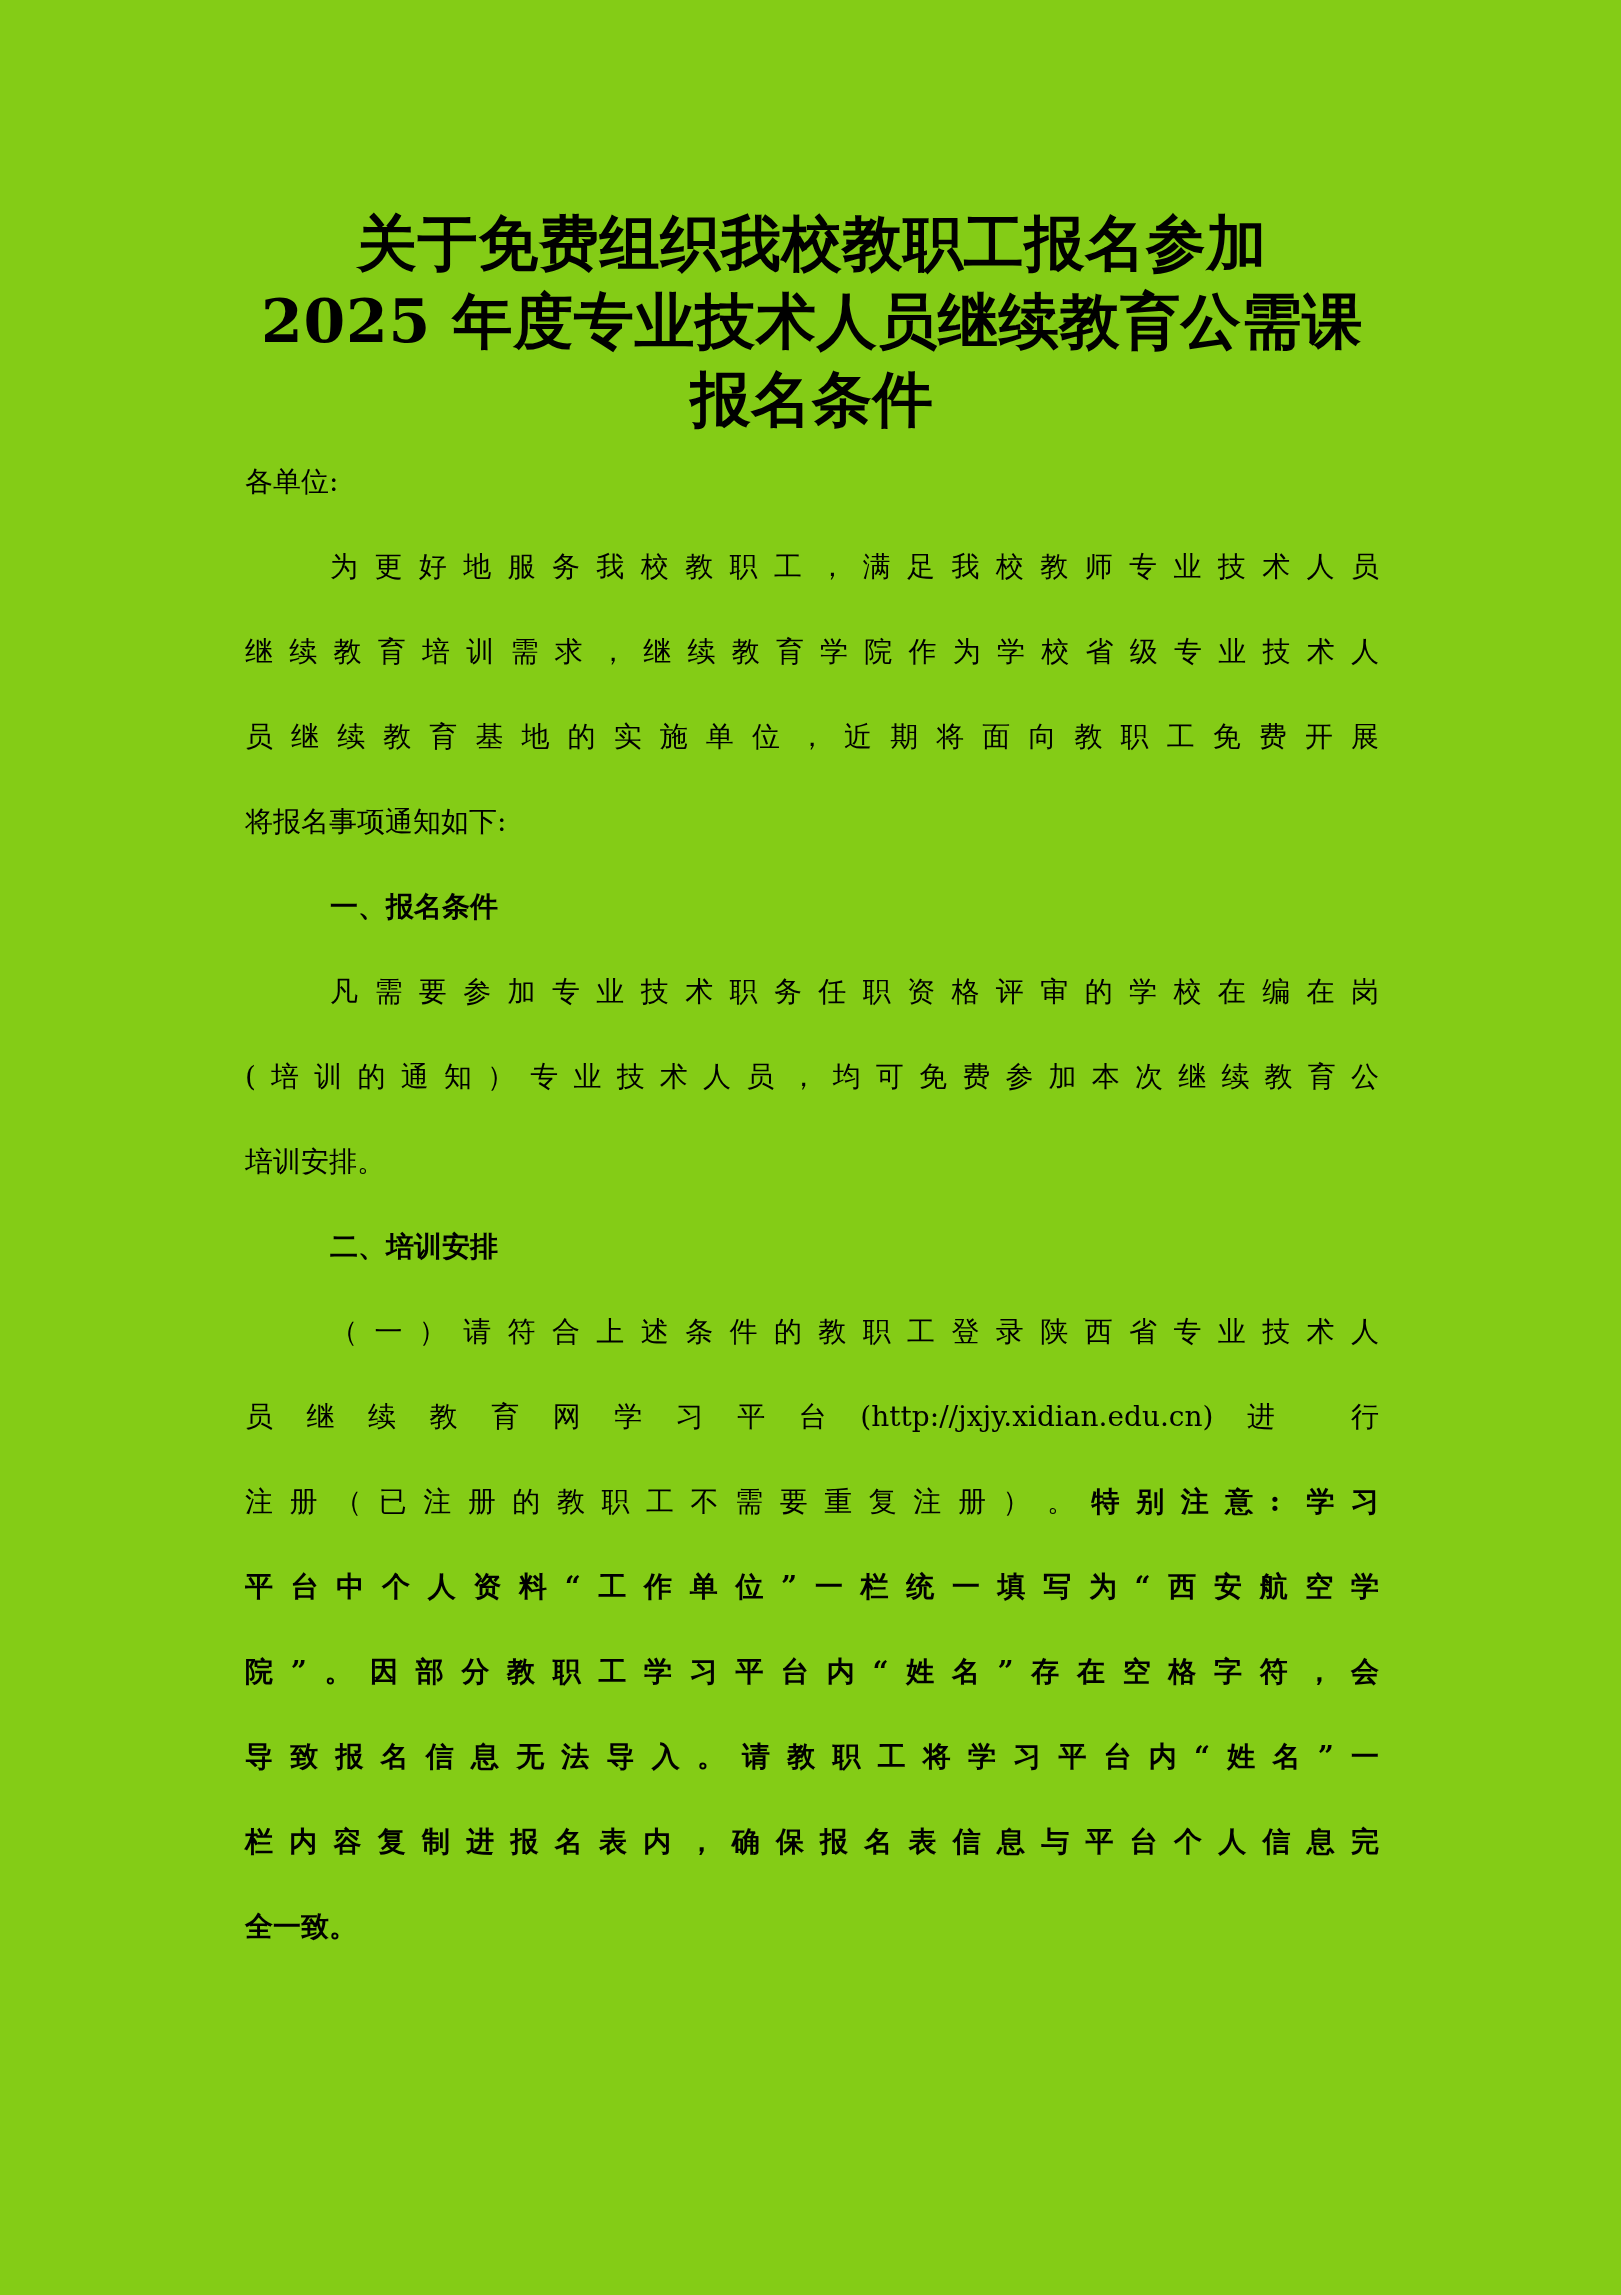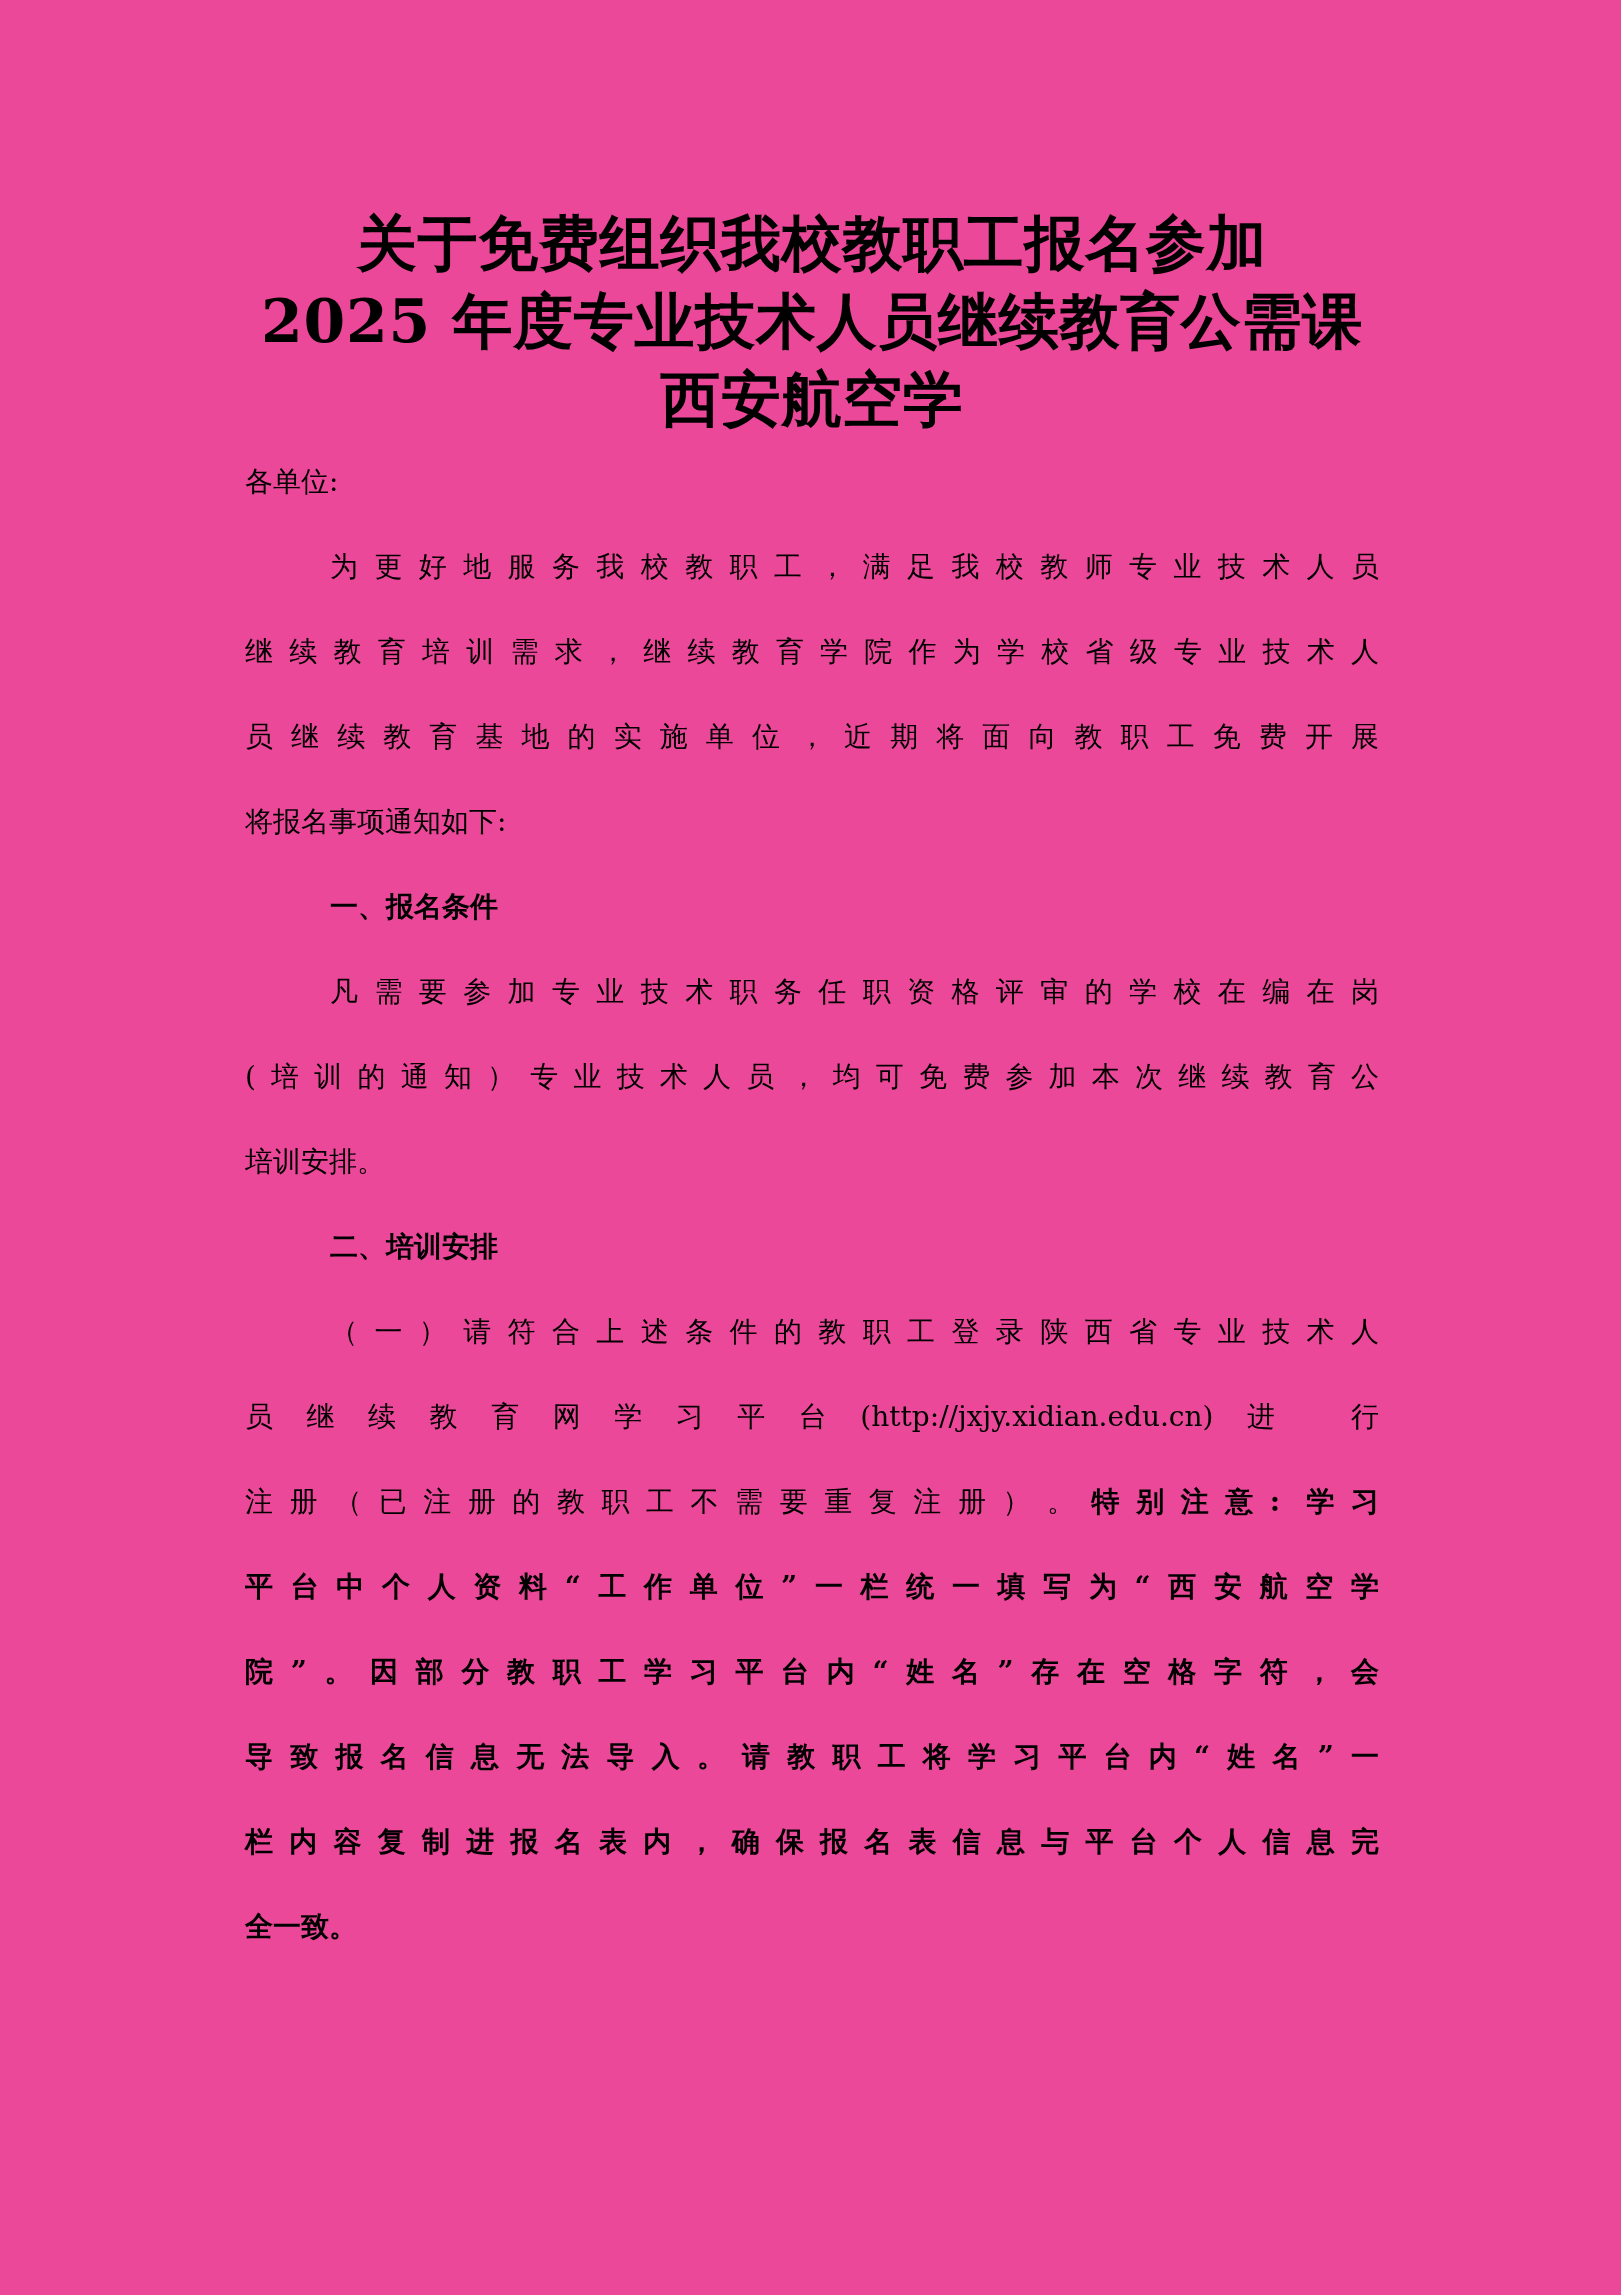--- a/index.html
+++ b/index.html
@@ -4,21 +4,21 @@
 <style>
   html, body {
     margin: 0;
     padding: 0;
     background: #ffffff;
   }
   .page {
     position: relative;
     width: 1621px;
     height: 2295px;
-    background: #ec4899;
+    background: #84cc16;
     color: #000000;
     overflow: hidden;
     box-sizing: border-box;
     padding-top: 204px;
   }
   .content {
     margin-left: 245px;
     width: 1134px;
   }
   .title {
@@ -62,21 +62,21 @@
   }
 </style>
 </head>
 <body>
 
 <div class="page">
   <div class="content">
     <div class="title">
       <div class="tline">关于免费组织我校教职工报名参加</div>
       <div class="tline">2025 年度专业技术人员继续教育公需课</div>
-      <div class="tline">西安航空学</div>
+      <div class="tline">报名条件</div>
     </div>
     <div class="doc-body">
         <div class="bline"><span>各单位:</span></div>
         <div class="bline ind jt"><span>为更好地服务我校教职工，满足我校教师专业技术人员</span></div>
         <div class="bline jt"><span>继续教育培训需求，继续教育学院作为学校省级专业技术人</span></div>
         <div class="bline jt"><span>员继续教育基地的实施单位，近期将面向教职工免费开展</span></div>
         <div class="bline"><span>将报名事项通知如下:</span></div>
         <div class="bline ind hei"><span class="b">一、报名条件</span></div>
         <div class="bline ind jt"><span>凡需要参加专业技术职务任职资格评审的学校在编在岗</span></div>
         <div class="bline jt"><span>(培训的通知）专业技术人员，均可免费参加本次继续教育公</span></div>

